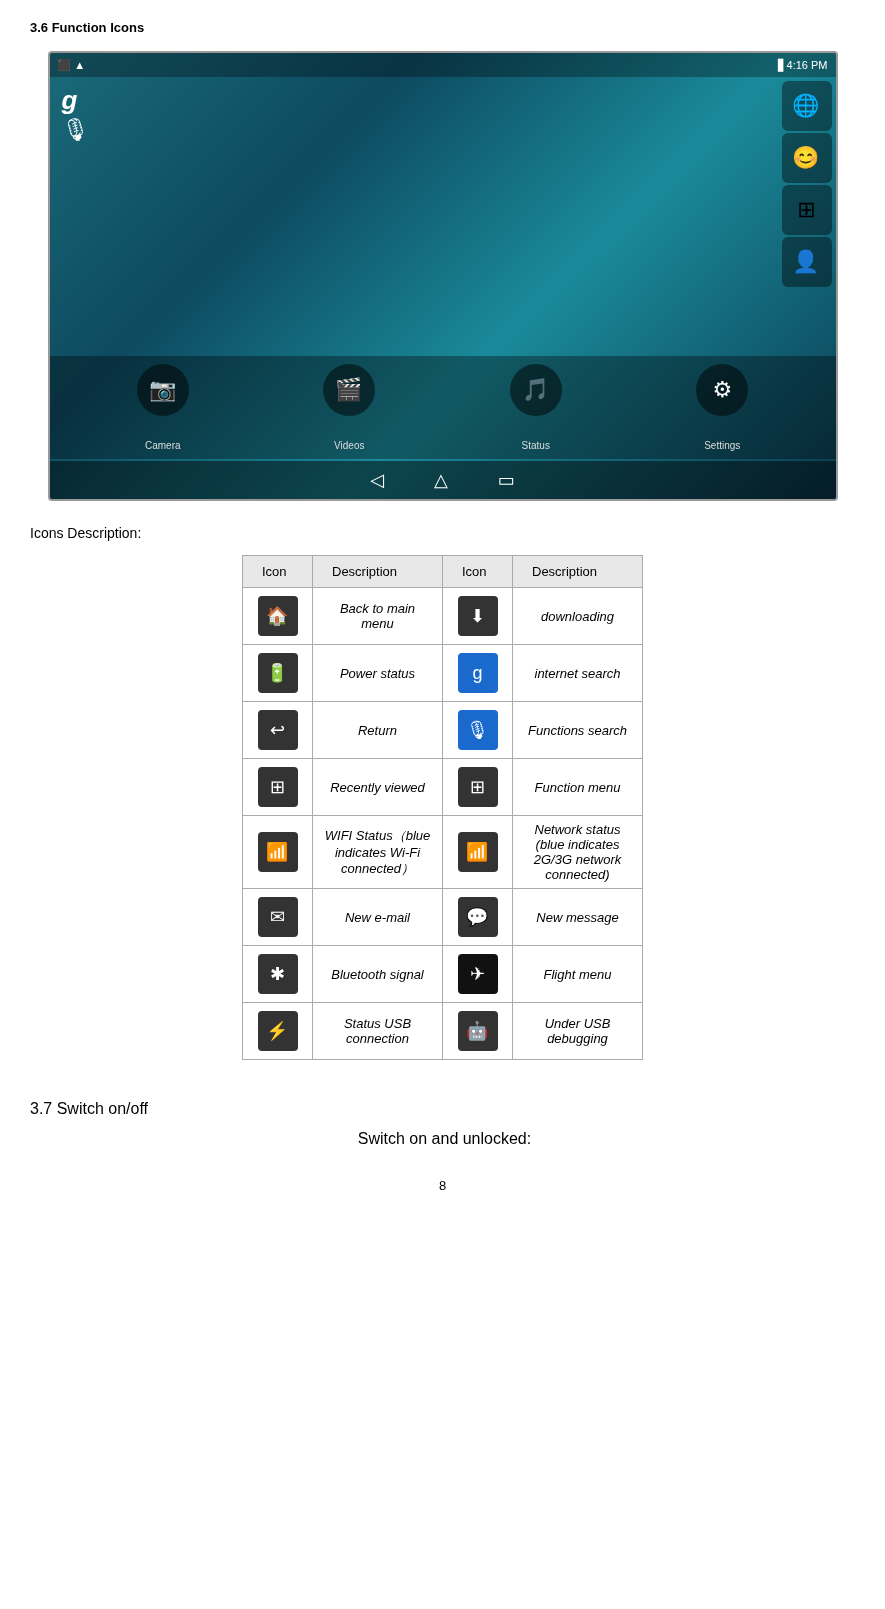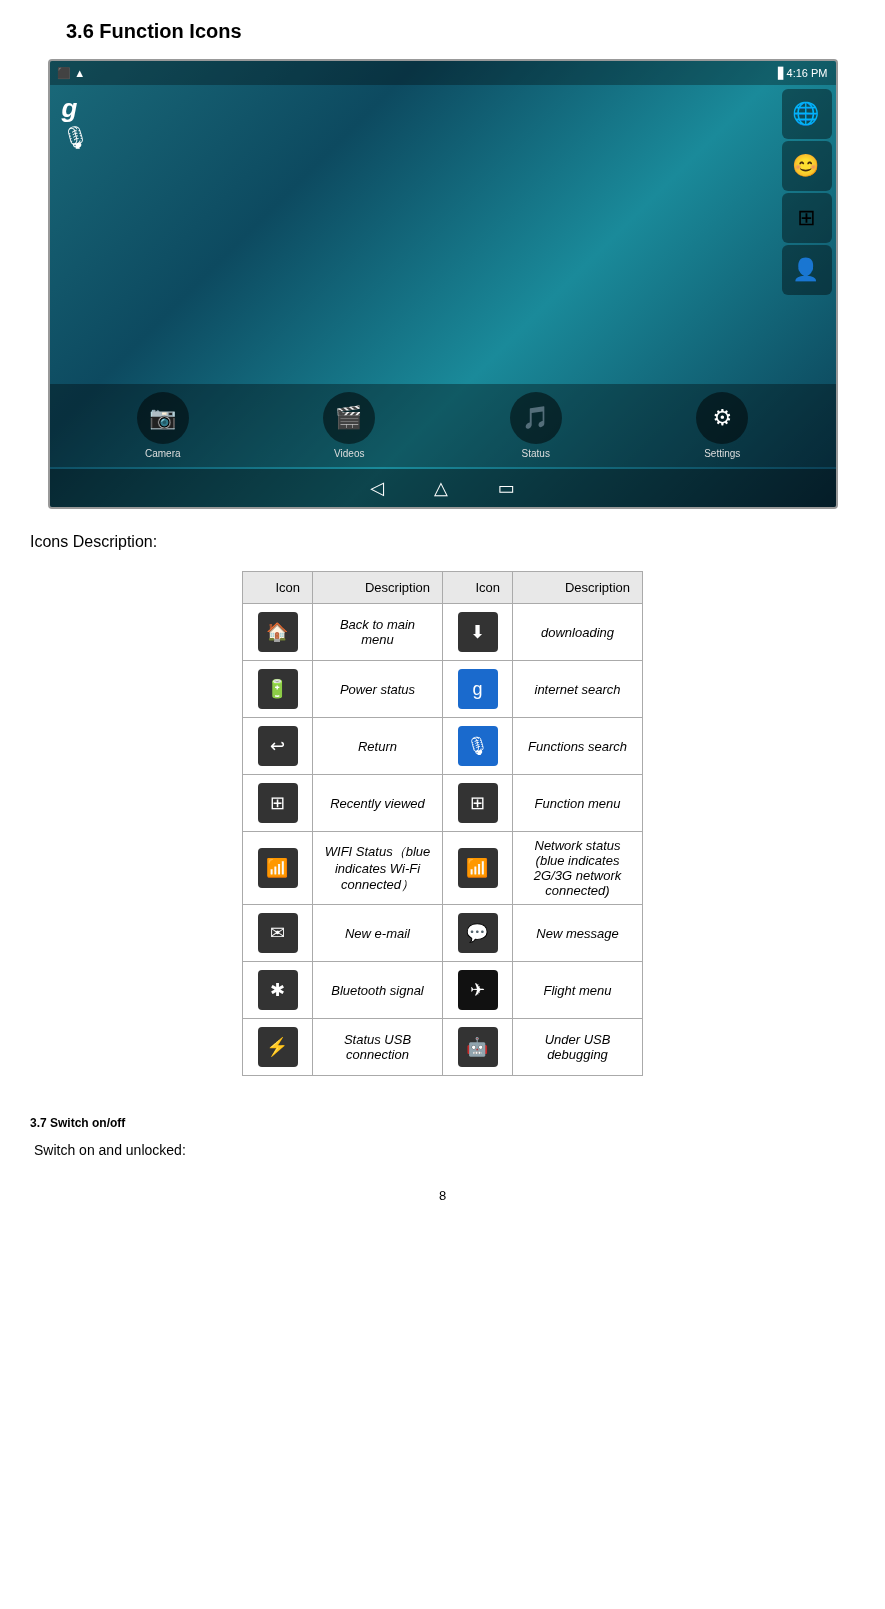--- a/index.html
+++ b/index.html
@@ -6,24 +6,23 @@
     body {
       font-family: Arial, sans-serif;
       background: #fff;
       color: #000;
       width: 885px;
       min-height: 1609px;
       padding: 20px 30px;
     }
 
     .section-title {
-      font-size: 20px;
+      font-size: 13px;
       font-weight: bold;
       margin-bottom: 16px;
-      margin-left: 36px;
     }
 
     .device-screenshot {
       width: 790px;
       height: 450px;
       background: linear-gradient(135deg, #1a6a7a 0%, #0d4a60 30%, #1a8a9a 60%, #0a3a50 100%);
       border: 2px solid #999;
       border-radius: 4px;
       margin: 0 auto 24px auto;
       position: relative;
@@ -111,55 +110,56 @@
       border-radius: 50%;
       display: flex;
       align-items: center;
       justify-content: center;
       font-size: 22px;
     }
 
     .app-label {
       font-size: 10px;
       color: #ddd;
+      margin-top: 20px;
     }
 
     .device-nav-bar {
       position: absolute;
       bottom: 0;
       left: 0; right: 0;
       height: 38px;
       background: rgba(0,0,0,0.5);
       display: flex;
       align-items: center;
       justify-content: center;
       gap: 50px;
     }
 
     .nav-btn {
       color: white;
       font-size: 18px;
     }
 
     .icons-description {
-      font-size: 16px;
-      margin-bottom: 20px;
+      font-size: 14px;
+      margin-bottom: 14px;
     }
 
     .icons-table {
       border-collapse: collapse;
       margin: 0 auto;
       font-size: 13px;
     }
 
     .icons-table th {
       background: #e8e8e8;
       border: 1px solid #aaa;
-      padding: 8px 12px;
-      text-align: right;
+      padding: 8px 19px;
+      text-align: left;
       font-weight: normal;
     }
 
     .icons-table td {
       border: 1px solid #aaa;
       padding: 6px 10px;
       text-align: center;
       vertical-align: middle;
     }
 
@@ -188,28 +188,29 @@
 
     .icon-img.blue-bg { background: #1a6acd; }
     .icon-img.dark-bg { background: #333; }
     .icon-img.black-bg { background: #111; }
 
     .section-37 {
       margin-top: 40px;
     }
 
     .section-37-title {
-      font-size: 12px;
-      font-weight: bold;
+      font-size: 16px;
+      font-weight: normal;
       margin-bottom: 12px;
     }
 
     .section-37-text {
-      font-size: 14px;
+      font-size: 16px;
       padding-left: 4px;
+      text-align: center;
     }
 
     .page-number {
       text-align: center;
       font-size: 13px;
       margin-top: 30px;
       color: #000;
     }
   </style>
 </head>

